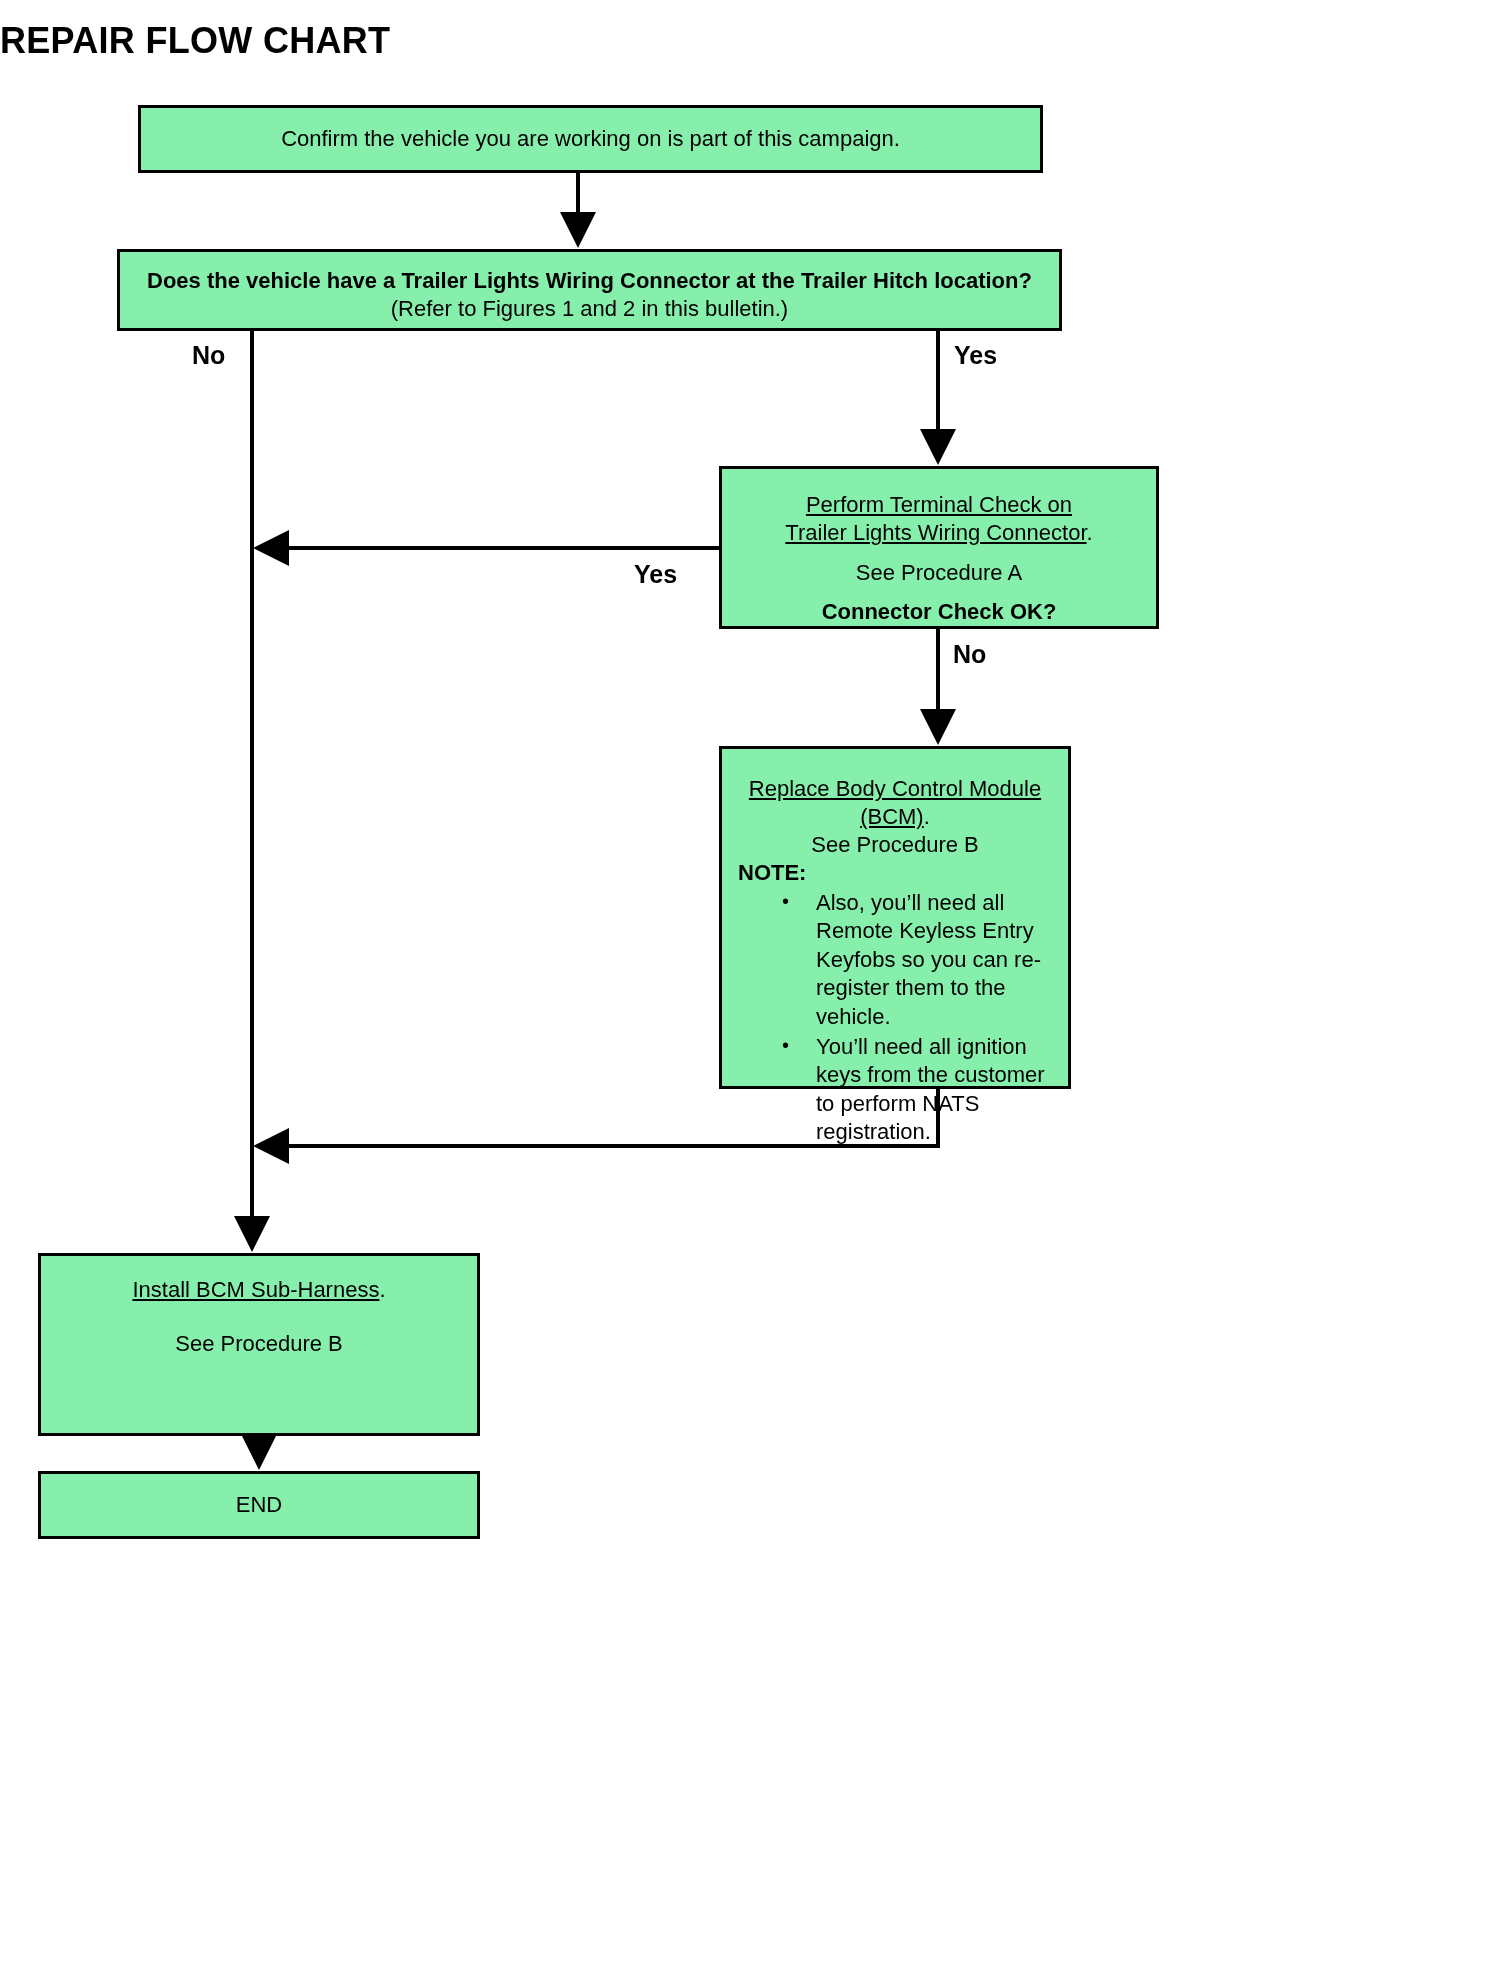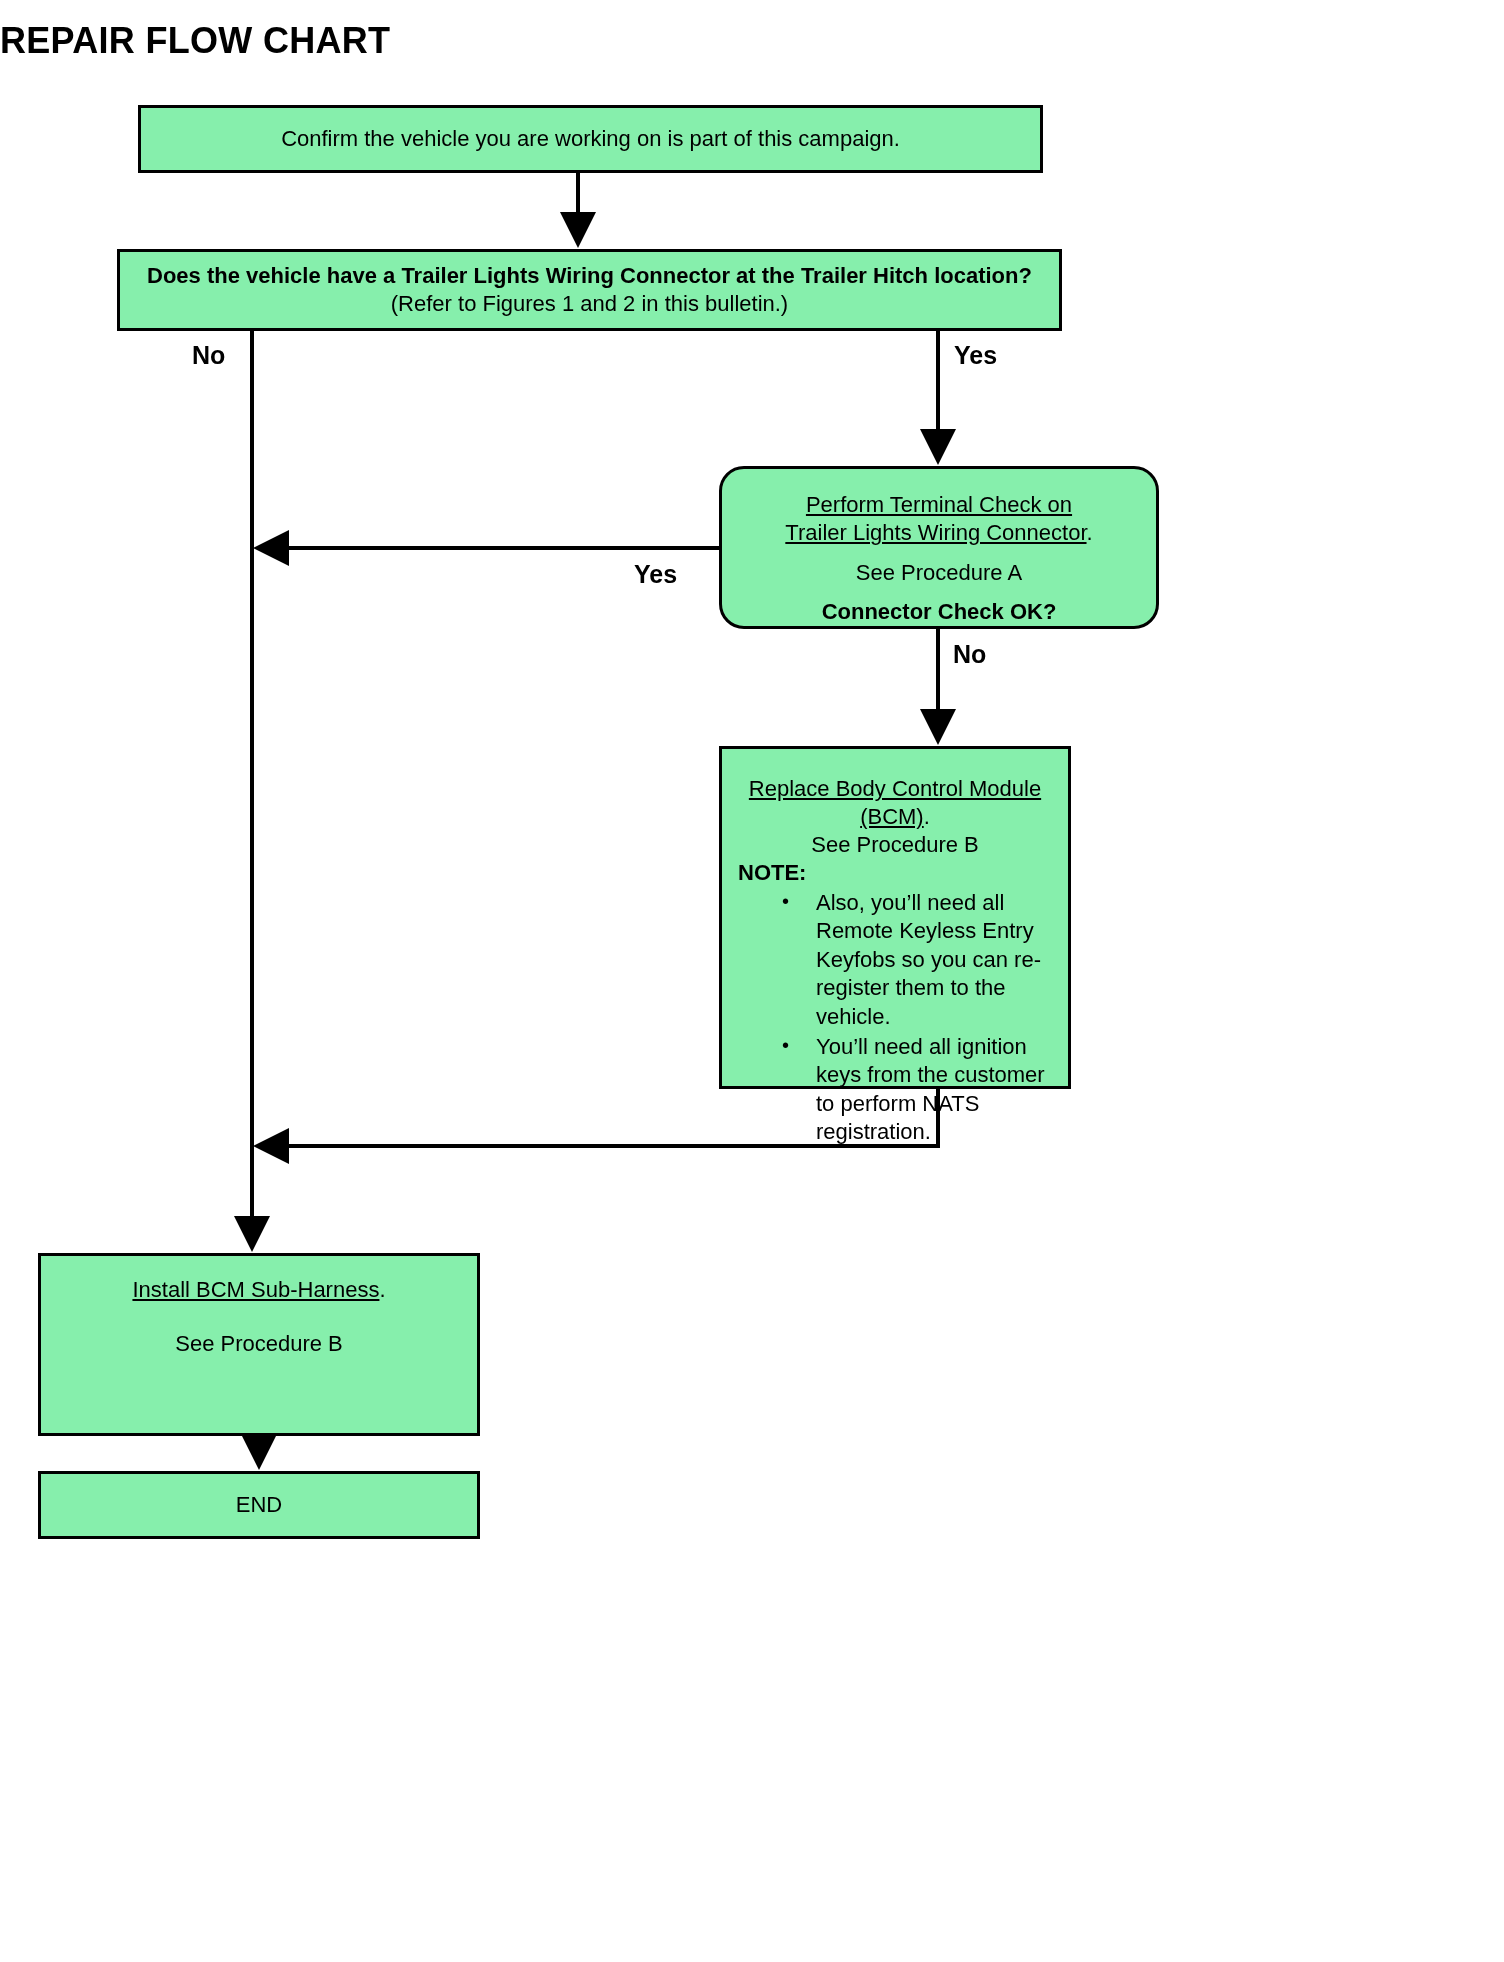--- a/index.html
+++ b/index.html
@@ -48,23 +48,23 @@
   }
   .node .line { text-align: center; }
   .node .u { text-decoration: underline; }
   .node .b { font-weight: bold; }
   .gap-sm { height: 16px; }
   .gap-md { height: 26px; }
 
   
   #node-confirm   { left: 138px;  top: 105px;  width: 905px; height: 68px; }
   #node-question  { left: 117px;  top: 249px;  width: 945px; height: 82px;
-                    justify-content: flex-start; padding-top: 10px; }
+                    justify-content: center; padding-top: 10px; }
   #node-terminal  { left: 719px;  top: 466px;  width: 440px; height: 163px;
-                    justify-content: flex-start; padding-top: 22px; border-radius: 25px; }
+                    justify-content: flex-start; padding-top: 22px; }
   #node-bcm       { left: 719px;  top: 746px;  width: 352px; height: 343px;
                     justify-content: flex-start; padding-top: 26px; }
   #node-install   { left: 38px;   top: 1253px; width: 442px; height: 183px;
                     justify-content: flex-start; padding-top: 20px; }
   #node-end       { left: 38px;   top: 1471px; width: 442px; height: 68px; }
 
   
   .note-head {
     font-weight: bold;
     font-size: 22px;

